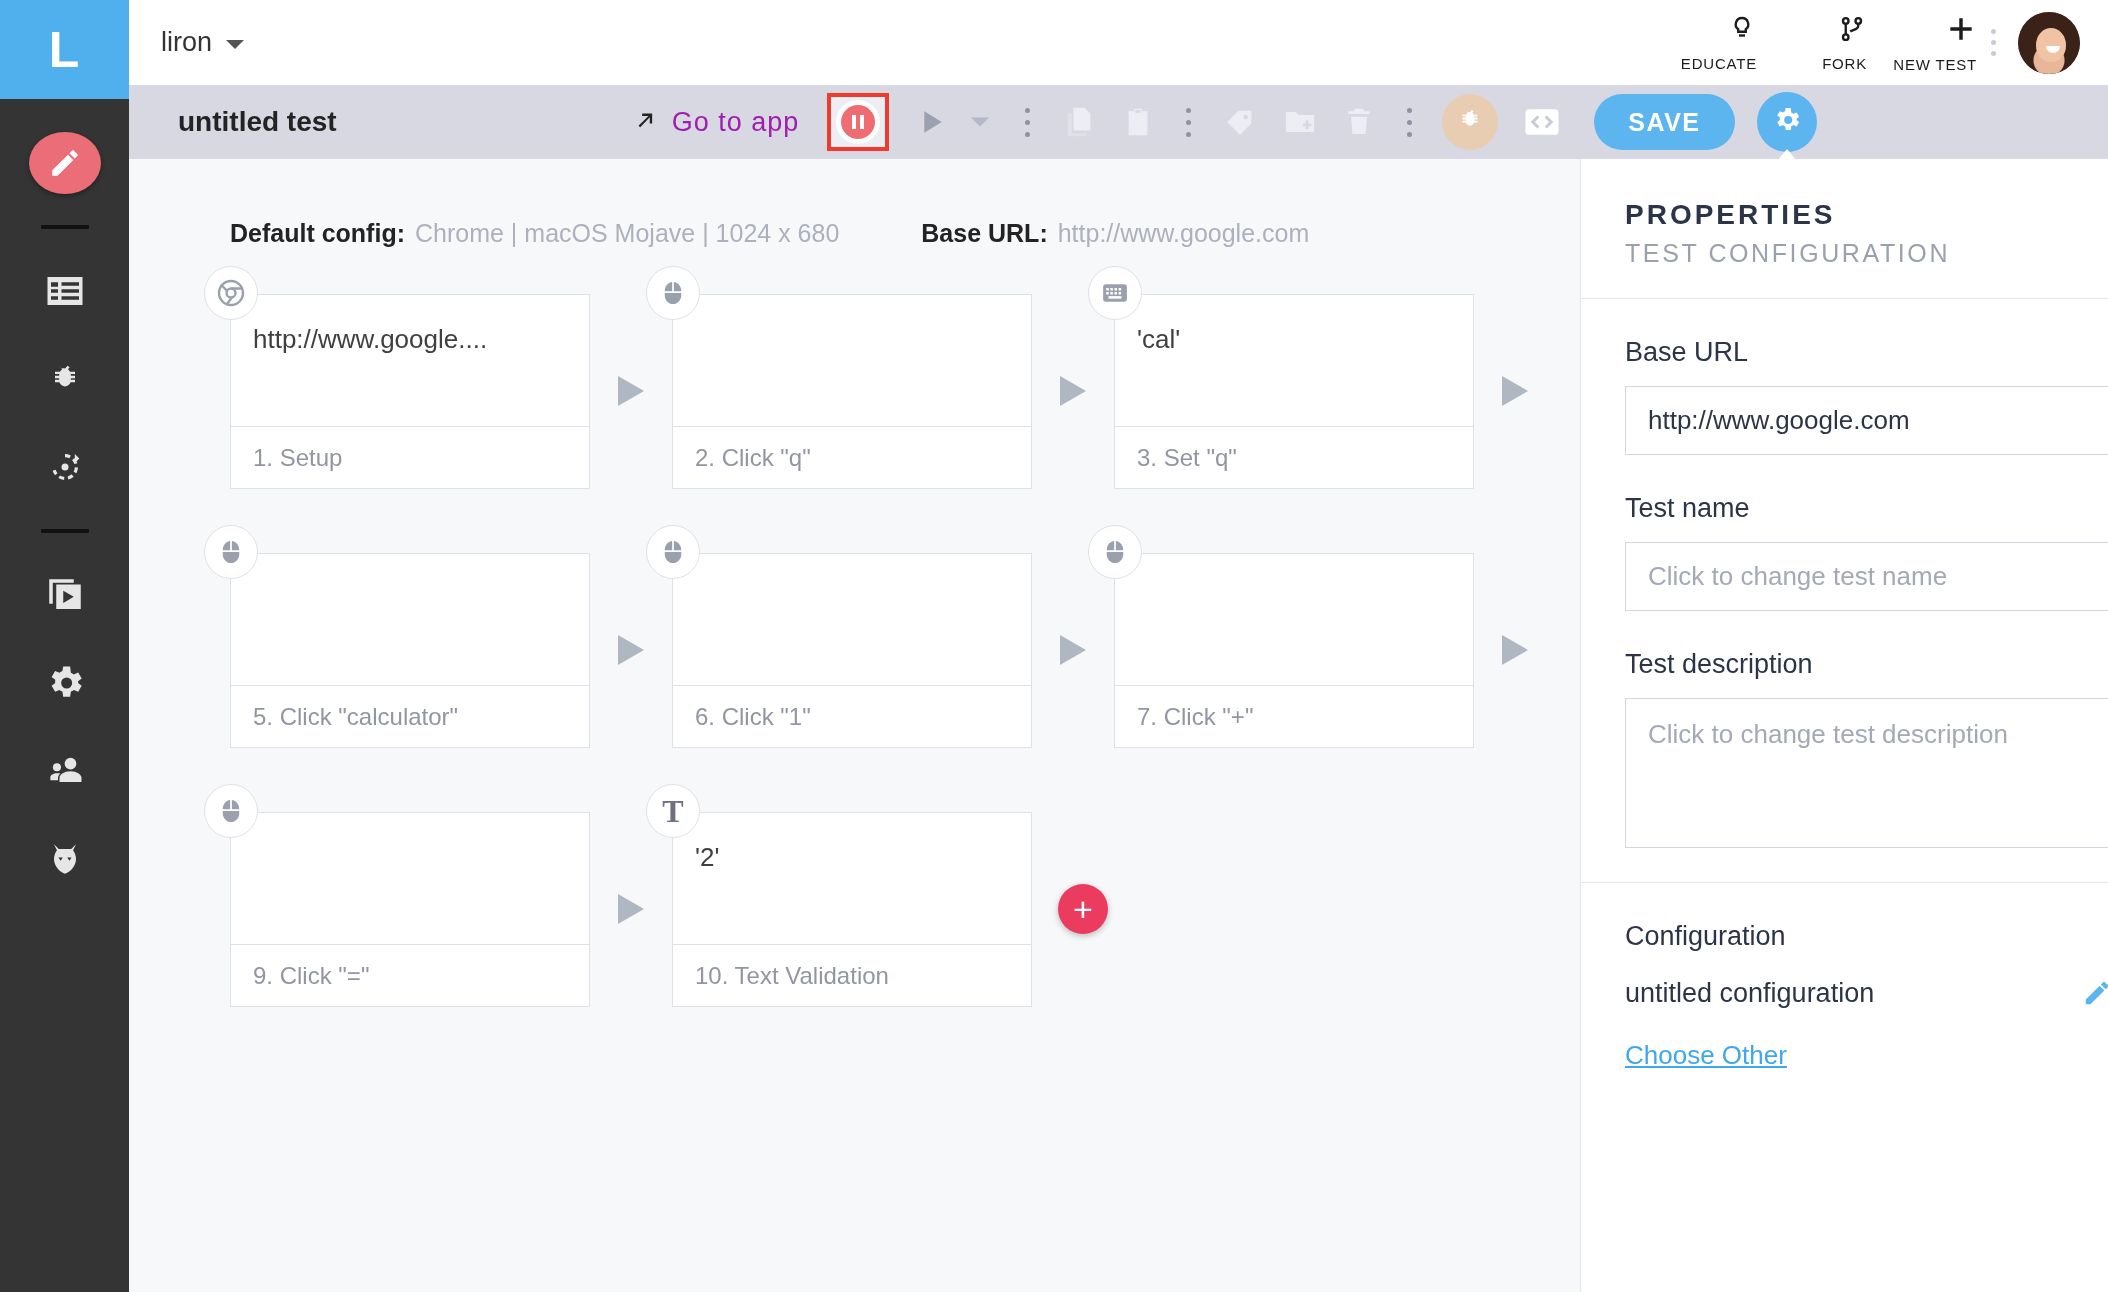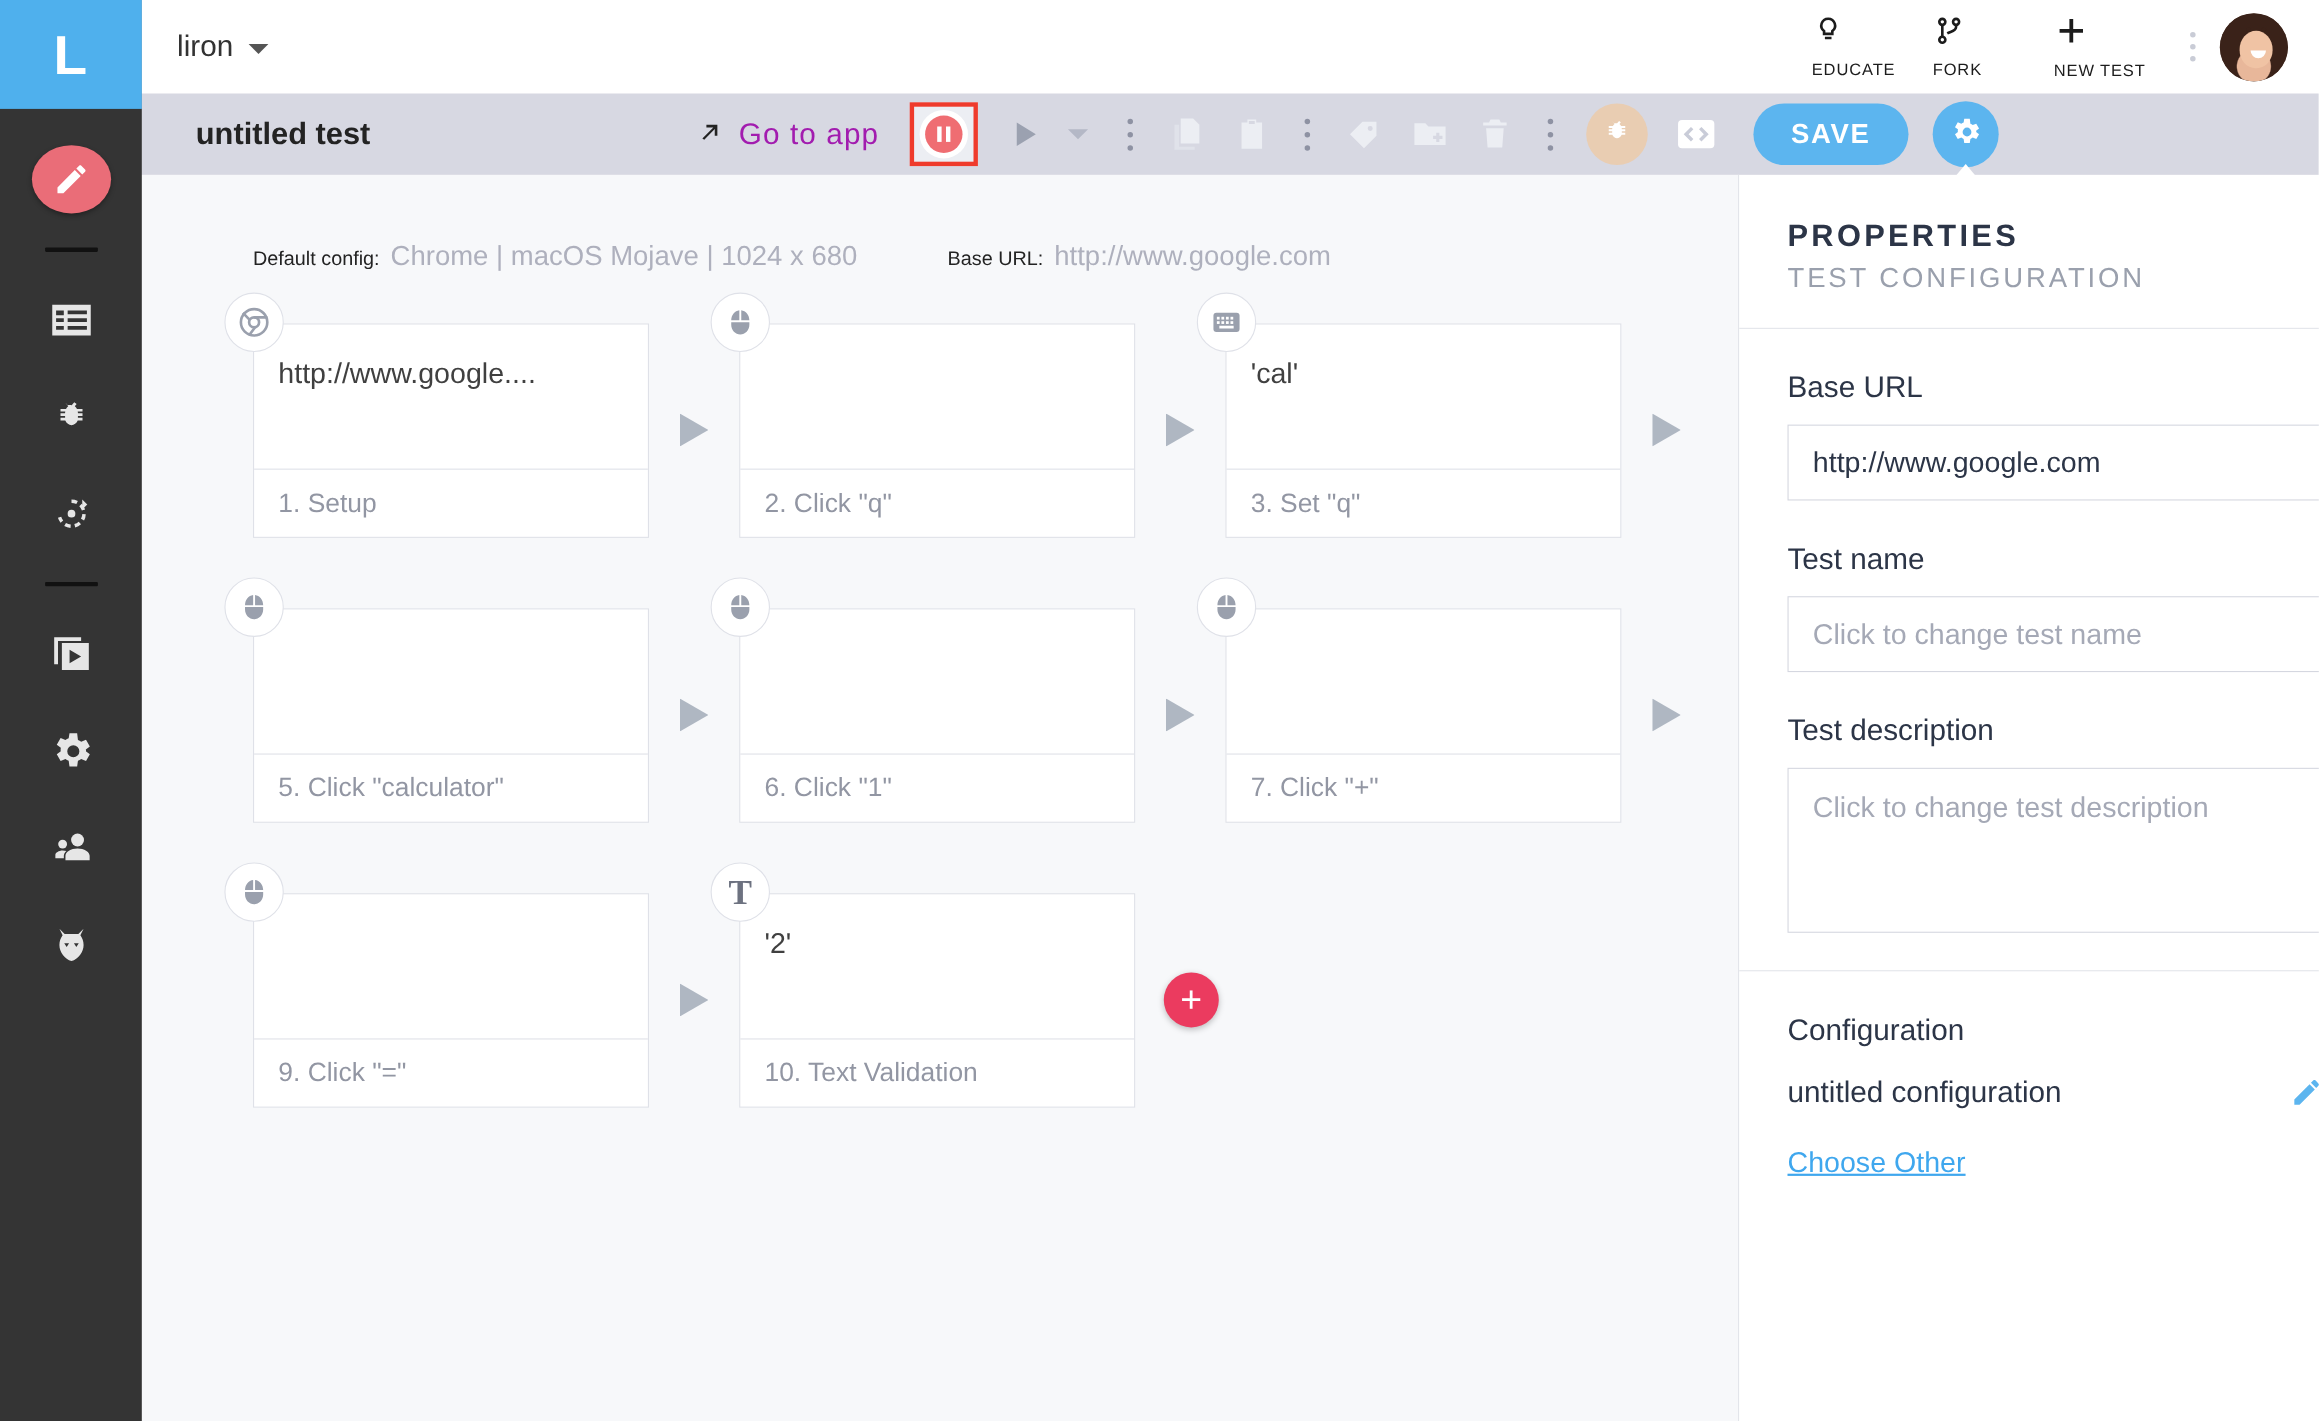--- a/index.html
+++ b/index.html
@@ -54,21 +54,21 @@
   }
   #user-menu .uname { font-size: 27px; color: #333; }
   .caret-dn { width: 0; height: 0; border-left: 9px solid transparent;
     border-right: 9px solid transparent; border-top: 9px solid #555; margin-top: 4px; }
   #topbar-right {
     margin-left: auto; display: flex; align-items: center; gap: 0;
     padding-right: 28px;
   }
   .top-action {
     width: 110px; display: flex; flex-direction: column;
-    align-items: flex-start; gap: 7px; cursor: pointer;
+    align-items: flex-end; gap: 7px; cursor: pointer;
   }
   .top-action .lbl { font-size: 15px; letter-spacing: .8px; color: #1c1c1c; }
   .dots3 { display: flex; flex-direction: column; gap: 6px; margin: 0 22px 0 14px; }
   .dots3 i { width: 5px; height: 5px; border-radius: 50%; background: #c9ccd6; display: block; }
   #avatar {
     width: 62px; height: 62px; border-radius: 50%; overflow: hidden;
     background: #5a4238; position: relative; cursor: pointer;
   }
   #avatar .hair { position: absolute; inset: 0; border-radius: 50%;
     background: radial-gradient(circle at 50% 78%, #e8b79a 0 26%, #3a2219 28% 100%); }
@@ -126,21 +126,21 @@
     border-bottom: 24px solid #fff;
   }
 
   
   #canvas {
     position: absolute; left: 129px; top: 159px;
     width: 1451px; height: 1133px;
     background: #f7f8fa; overflow: hidden;
   }
   #cfgline { display: flex; align-items: baseline; padding: 60px 0 0 101px; }
-  .cfg-key { font-size: 18px; font-weight: normal; color: #232323; }
+  .cfg-key { font-size: 25px; font-weight: bold; color: #232323; }
   .cfg-val { font-size: 25px; color: #aeb0bd; margin-left: 10px; }
   #cfgline .second { margin-left: 82px; display: flex; align-items: baseline; }
 
   #grid { padding: 46px 0 0 101px; }
   .row { display: flex; align-items: flex-start; margin-bottom: 64px; }
   .cardwrap { position: relative; width: 360px; }
   .card {
     position: relative; width: 360px; height: 195px;
     background: #fff; border: 1px solid #dfe1e8;
     display: flex; flex-direction: column;

